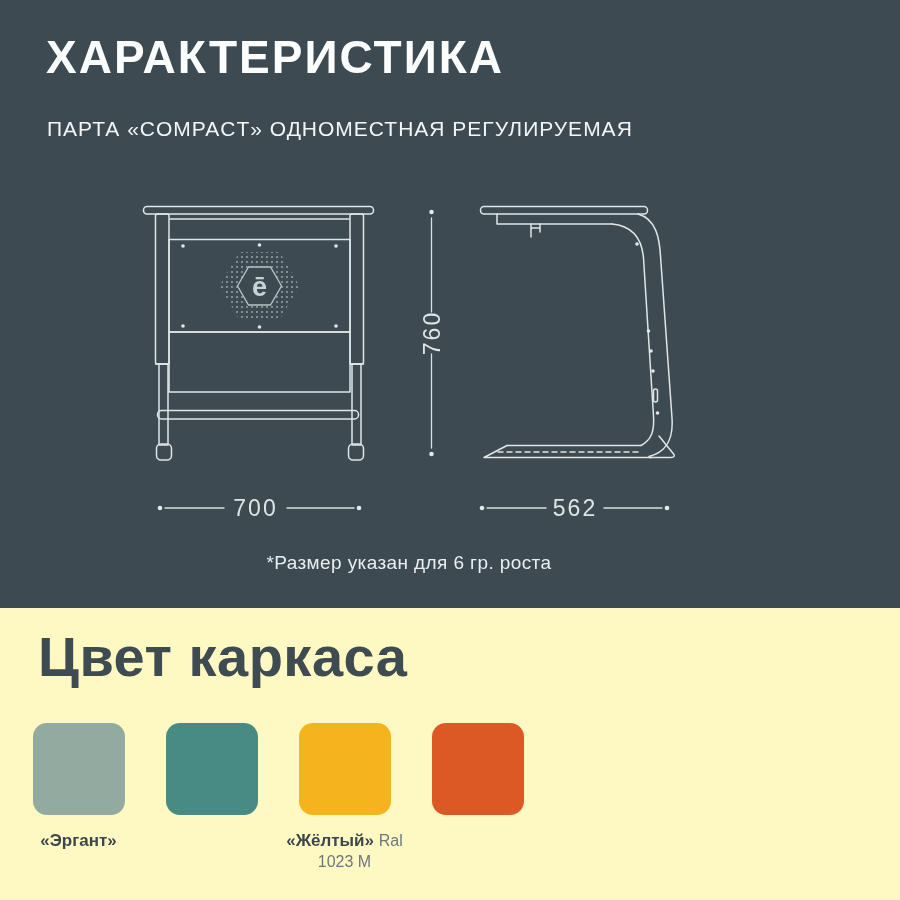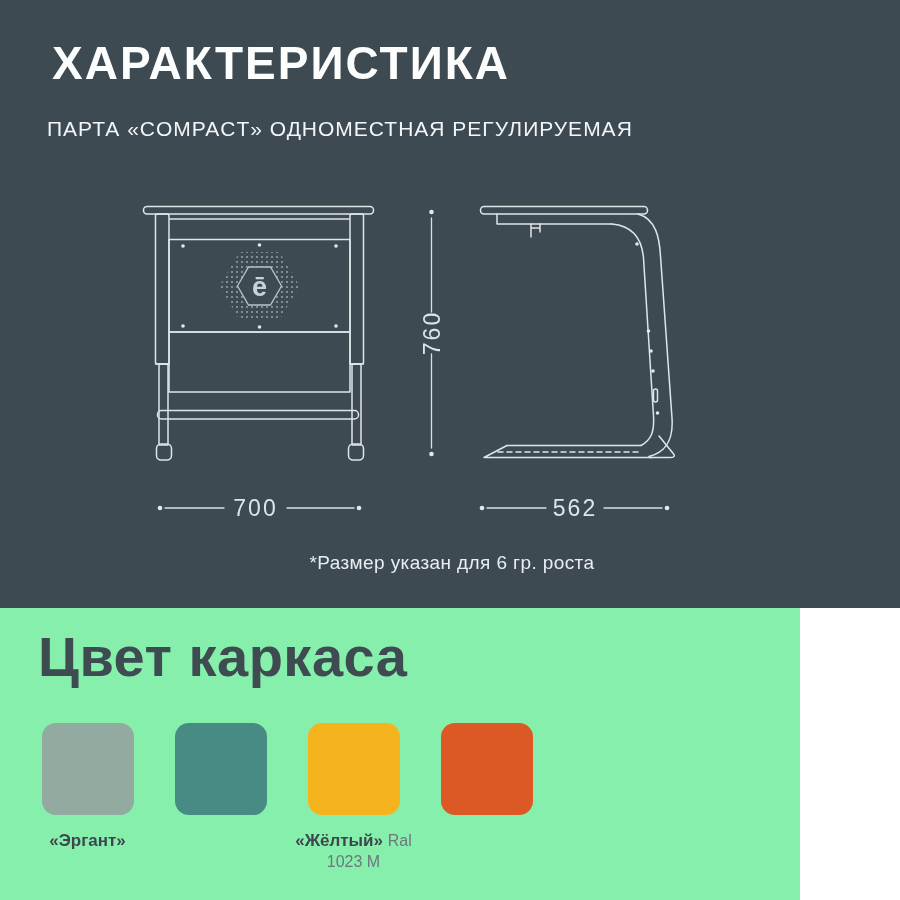--- a/index.html
+++ b/index.html
@@ -7,45 +7,45 @@
     width:900px;height:900px;overflow:hidden;position:relative;
     font-family:"Liberation Sans","DejaVu Sans",sans-serif;
     background:#ffffff;
   }
   
   .dark-section{
     position:absolute;left:0;top:0;width:900px;height:608px;
     background:#3e4a52;color:#fdfefe;
   }
   .spec-title{
-    position:absolute;left:42px;top:26px;margin:10px;
+    position:absolute;left:42px;top:26px;margin:4px;
     font-size:46px;font-weight:700;letter-spacing:2px;color:#fcfdfd;
   }
   .spec-subtitle{
     position:absolute;left:42px;top:112px;margin:5px;
     font-size:21px;font-weight:500;letter-spacing:1px;color:#f2f6f7;
   }
   .drawing-svg{position:absolute;left:0;top:0;width:900px;height:608px;}
   .size-note{
     position:absolute;left:0;top:549px;width:818px;margin:0;
     text-align:center;font-size:19px;line-height:27px;
-    letter-spacing:.4px;color:#e9eef0;font-weight:500;padding-left:43px;
+    letter-spacing:.4px;color:#e9eef0;font-weight:500;
   }
   
   .light-section{
-    position:absolute;left:0;top:608px;width:800px;height:292px;
-    background:#86efac;color:#3e4b51;
+    position:absolute;left:0;top:608px;width:900px;height:292px;
+    background:#fef9c3;color:#3e4b51;
   }
   .colors-title{
     position:absolute;left:38px;top:16px;margin:0;
     font-size:56px;font-weight:700;letter-spacing:.5px;color:#3e4b51;
   }
   .swatch-row{
     position:absolute;left:0;top:115px;width:900px;
-    display:flex;gap:8px;padding-left:25px;box-sizing:border-box;
+    display:flex;gap:8px;padding-left:16px;box-sizing:border-box;
   }
   .swatch-cell{width:125px;flex:0 0 auto;text-align:center;}
   .swatch-square{
     width:92px;height:92px;border-radius:14px;margin:0 auto;
   }
   .swatch-label{
     margin-top:15px;font-size:17px;line-height:21px;color:#3c474d;
   }
   .swatch-name{font-weight:700;}
   .swatch-ral{font-weight:400;font-size:16px;color:#6e777c;}

